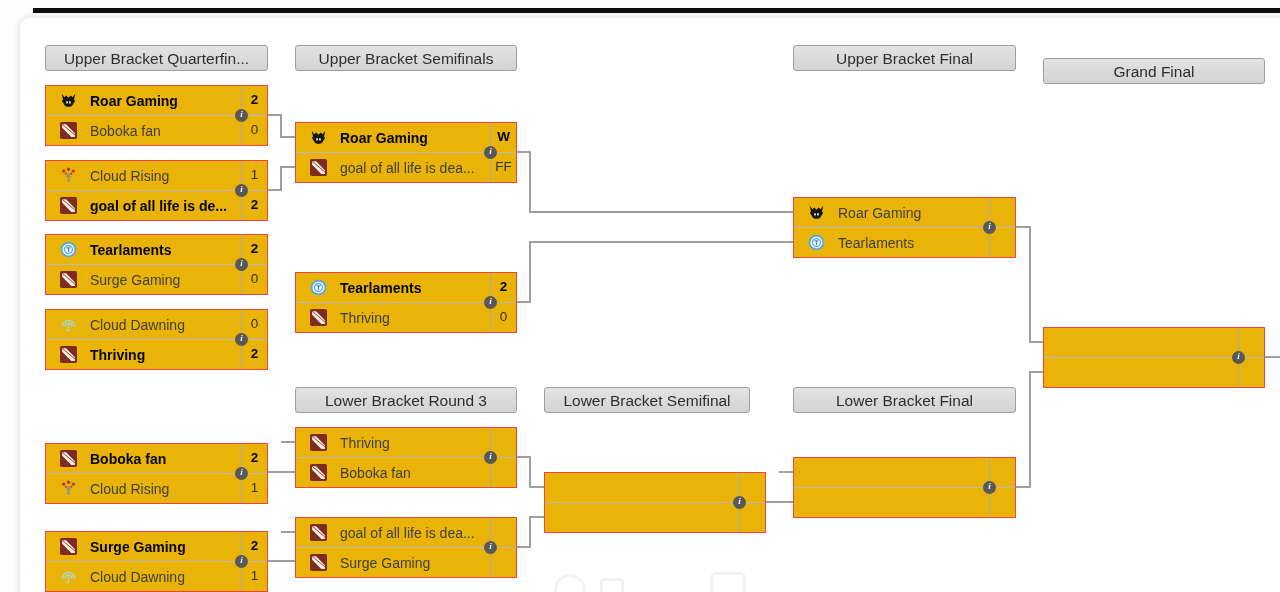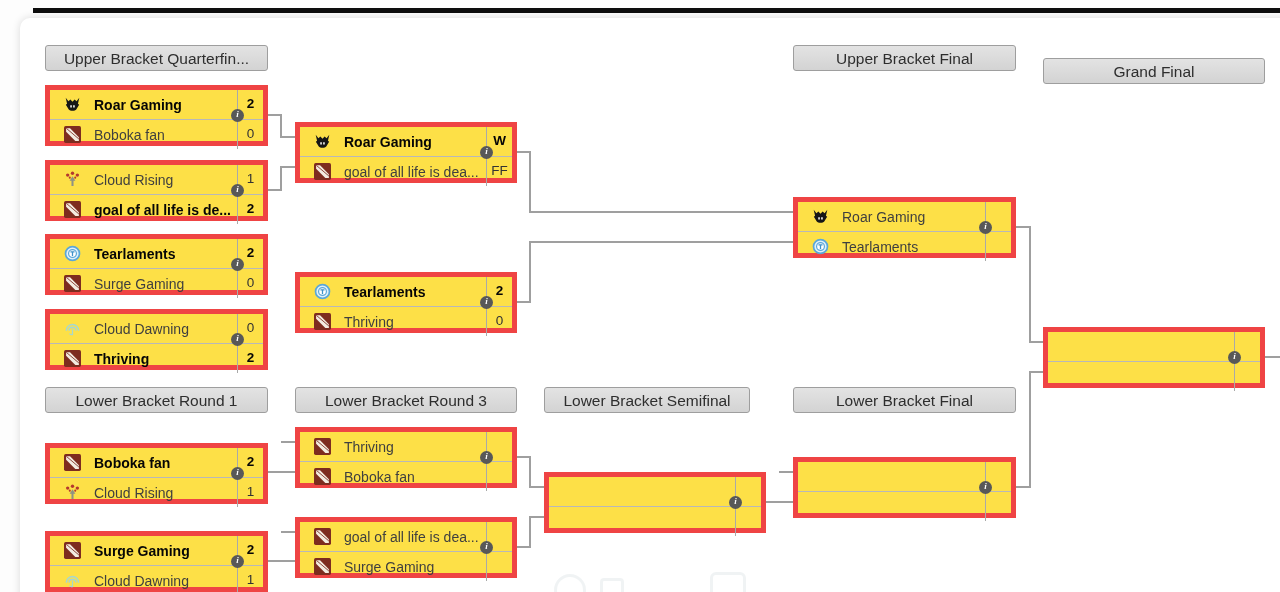--- a/index.html
+++ b/index.html
@@ -6,21 +6,21 @@
   #stage{position:relative;width:1280px;height:592px;overflow:hidden;
          font-family:"Liberation Sans",sans-serif;background:#fdfdfd;}
   .card{position:absolute;left:20px;top:18px;width:1300px;height:640px;
         background:#ffffff;border-radius:10px 0 0 0;
         box-shadow:0 0 8px rgba(0,0,0,.14);}
   .topbar{position:absolute;left:33px;top:8px;width:1247px;height:5px;background:#0d0d0d;}
   .hdr{position:absolute;height:26px;line-height:26px;text-align:center;
        background:linear-gradient(#e3e3e3,#d3d3d3);border:1px solid #9e9e9e;
        border-radius:3px;font-size:15.5px;color:#2e2e2e;white-space:nowrap;
        overflow:hidden;box-sizing:border-box;}
-  .match{position:absolute;height:61px;background:#fde047;border:5px solid #ef4444;
+  .match{position:absolute;height:61px;background:#eab308;border:1px solid #ef4444;
          box-sizing:border-box;}
   .row{display:flex;align-items:center;height:29px;}
   .row.r1{border-bottom:1px solid #b8b8b8;}
   .ticon{width:44px;display:flex;justify-content:center;align-items:center;flex:none;}
   .ticon svg{width:17px;height:17px;display:block;}
   .tname{flex:1;font-size:14px;color:#3f3f3f;white-space:nowrap;overflow:hidden;
          padding-right:2px;}
   .tscore{width:25px;flex:none;align-self:stretch;border-left:1px solid #a9a9a9;
           text-align:center;line-height:28px;font-size:13.5px;color:#333;}
   .winner{font-weight:bold;color:#060606;}
@@ -36,23 +36,23 @@
   .wm .c{left:170px;top:4px;width:30px;height:26px;border-radius:6px;}
 </style>
 </head>
 <body>
 
 <div id="stage">
   <div class="card"></div>
   <div class="topbar"></div>
 
   <div class="hdr" style="left:45px;top:45px;width:223px">Upper Bracket Quarterfin...</div>
+  <div class="hdr" style="left:295px;top:45px;width:222px">Upper Bracket Semifinals</div>
   <div class="hdr" style="left:793px;top:45px;width:223px">Upper Bracket Final</div>
   <div class="hdr" style="left:1043px;top:58px;width:222px">Grand Final</div>
-  <div class="hdr" style="left:45px;top:387px;width:223px">Lower Bracket Round 1</div>
   <div class="hdr" style="left:295px;top:387px;width:222px">Lower Bracket Round 3</div>
   <div class="hdr" style="left:544px;top:387px;width:206px">Lower Bracket Semifinal</div>
   <div class="hdr" style="left:793px;top:387px;width:223px">Lower Bracket Final</div>
 
   <i class="cl" style="left:268px;top:114px;width:14px;height:2px"></i>
   <i class="cl" style="left:280px;top:114px;width:2px;height:24px"></i>
   <i class="cl" style="left:280px;top:136px;width:15px;height:2px"></i>
   <i class="cl" style="left:268px;top:189px;width:14px;height:2px"></i>
   <i class="cl" style="left:280px;top:167px;width:2px;height:24px"></i>
   <i class="cl" style="left:280px;top:166px;width:15px;height:2px"></i>

